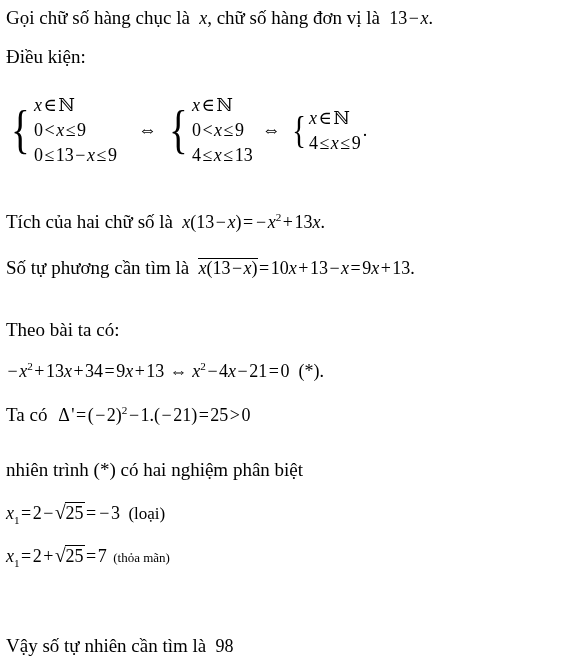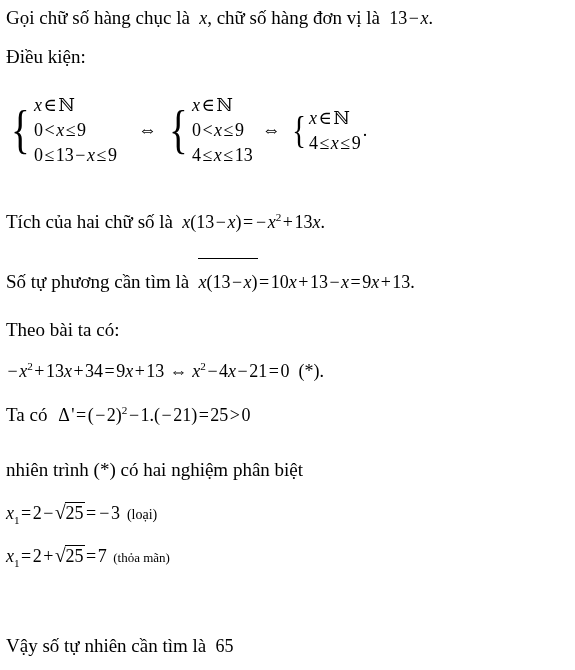--- a/index.html
+++ b/index.html
@@ -58,21 +58,21 @@
   .sqrt { display: inline-block; white-space: nowrap; }
   .sqrt > .radical { font-size: 1.08em; }
   .sqrt > .radicand {
     border-top: 1.2px solid #000;
     padding: 0 1px 0 1px;
     margin-left: -1px;
   }
   
   .overline {
     border-top: 1.2px solid #000;
-    padding-top: 14px;
+    padding-top: 0;
     display: inline-block;
   }
 
   
   .system {
     display: inline-flex;
     align-items: center;
     vertical-align: middle;
   }
   .brace {
@@ -177,26 +177,26 @@
   </div>
 
   <div class="line prose" style="top:405px;">
     <span>Ta có</span>
     <span class="math">&nbsp;<span class="op" style="font-style:normal;">Δ</span><span class="num">'</span><span class="op">=</span><span class="num">(</span><span class="op">−</span><span class="num">2</span><span class="num">)</span><span class="sup num">2</span><span class="op">−</span><span class="num">1</span><span class="num">.</span><span class="num">(</span><span class="op">−</span><span class="num">21</span><span class="num">)</span><span class="op">=</span><span class="num">25</span><span class="op">&gt;</span><span class="num">0</span></span>
   </div>
 
   <div class="line prose" style="top:460px;">nhiên trình (*) có hai nghiệm phân biệt</div>
 
   <div class="line math" style="top:503px;">
-    <span class="var">x</span><span class="sub">1</span><span class="op">=</span><span class="num">2</span><span class="op">−</span><span class="sqrt"><span class="radical num">√</span><span class="radicand num">25</span></span><span class="op">=</span><span class="op">−</span><span class="num">3</span><span class="prose" style="font-size:14px;">&nbsp; <span>(loại)</span></span>
+    <span class="var">x</span><span class="sub">1</span><span class="op">=</span><span class="num">2</span><span class="op">−</span><span class="sqrt"><span class="radical num">√</span><span class="radicand num">25</span></span><span class="op">=</span><span class="op">−</span><span class="num">3</span><span class="prose" style="font-size:17px;">&nbsp; <span>(loại)</span></span>
   </div>
 
   <div class="line math" style="top:546px;">
     <span class="var">x</span><span class="sub">1</span><span class="op">=</span><span class="num">2</span><span class="op">+</span><span class="sqrt"><span class="radical num">√</span><span class="radicand num">25</span></span><span class="op">=</span><span class="num">7</span><span class="prose" style="font-size:13px;">&nbsp; <span>(thỏa mãn)</span></span>
   </div>
 
 
   <div class="line prose" style="top:636px;">
     <span>Vậy số tự nhiên cần tìm là</span>
-    <span class="math">&nbsp;<span class="num">65</span></span>
+    <span class="math">&nbsp;<span class="num">98</span></span>
   </div>
 
 </div>
 
 </body></html>

